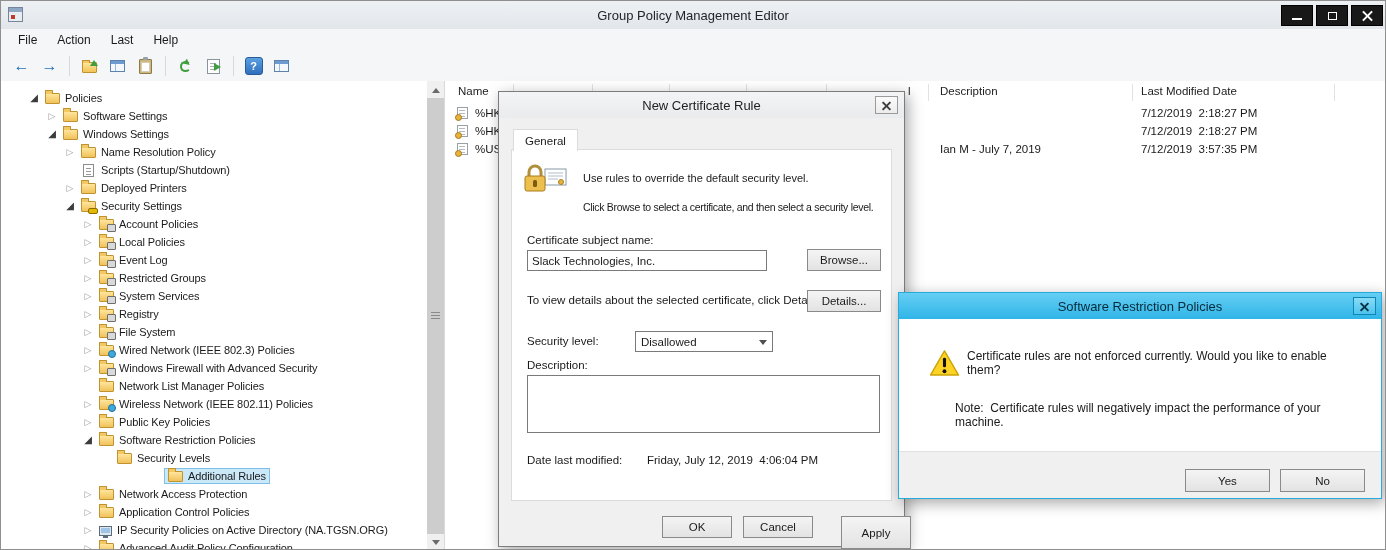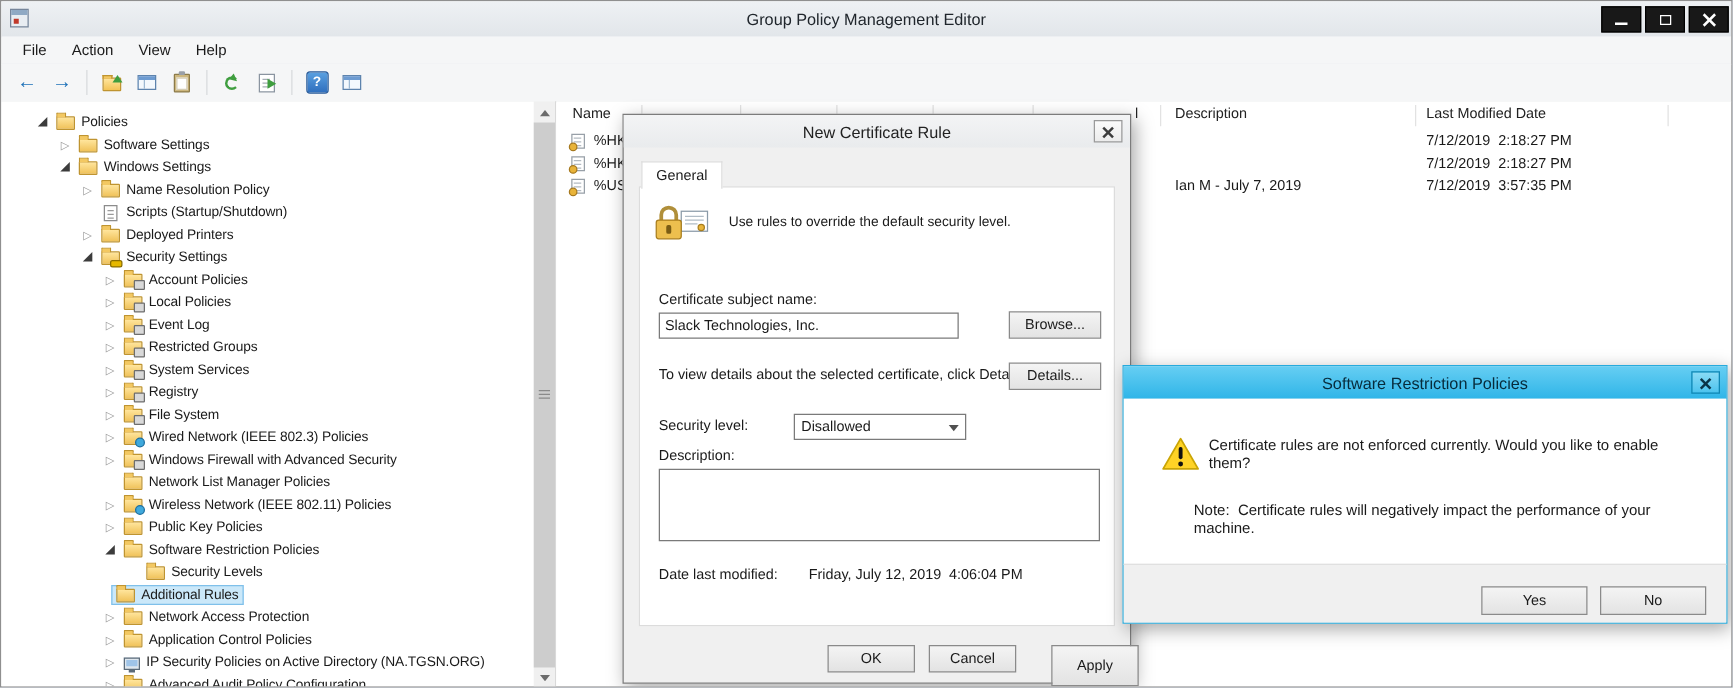--- a/index.html
+++ b/index.html
@@ -177,21 +177,21 @@
         </span>
       <span class="wbtn">
           <span class="g-close"></span>
         </span>
     </span>
   </div>
 
   <div class="menubar">
     <span class="menu-item">File</span>
     <span class="menu-item">Action</span>
-    <span class="menu-item">View</span>
+    <span class="menu-item">Last</span>
     <span class="menu-item">Help</span>
   </div>
 
   <div class="toolbar">
     <button class="tbtn">
         <span class="arrow-glyph">←</span>
       </button>
     <button class="tbtn">
         <span class="arrow-glyph">→</span>
       </button>
@@ -363,21 +363,21 @@
             <span class="tlabel">Software Restriction Policies</span>
           </span>
         </div>
         <div class="trow" style="padding-left: 98px;">
           <span class="arrow none"></span>
           <span class="twrap">
             <span class="ticon folder"></span>
             <span class="tlabel">Security Levels</span>
           </span>
         </div>
-        <div class="trow" style="padding-left: 74px;">
+        <div class="trow" style="padding-left: 107px; margin-left: 42px;">
           <span class="arrow none"></span>
           <span class="twrap sel">
             <span class="ticon folder"></span>
             <span class="tlabel">Additional Rules</span>
           </span>
         </div>
         <div class="trow" style="padding-left: 80px;">
           <span class="arrow col">▷</span>
           <span class="twrap">
             <span class="ticon folder"></span>
@@ -475,20 +475,21 @@
         <line x1="25" y1="11" x2="40" y2="11" stroke="#b0bcc6"></line>
         <line x1="25" y1="14" x2="40" y2="14" stroke="#b0bcc6"></line>
         <line x1="25" y1="17" x2="35" y2="17" stroke="#b0bcc6"></line>
         <circle cx="38" cy="20" r="2.5" fill="#e8b53c" stroke="#a97e1d"></circle>
         <path d="M6 15 v-5 a6 6 0 0 1 12 0 v5" fill="none" stroke="#b08f3a" stroke-width="3"></path>
         <rect x="2" y="14" width="20" height="15" rx="2" fill="#edbf4e" stroke="#a97e1d"></rect>
         <rect x="10" y="18" width="4" height="7" rx="1.5" fill="#7a5c14"></rect>
       </svg>
     </span>
     <span class="d-line1">Use rules to override the default security level.</span>
+    <span class="d-line2">Click Browse to select a certificate, and then select a security level.</span>
 
     <span class="lbl" style="left:28px;top:142px">Certificate subject name:</span>
     <input class="tbox" style="left: 28px; top: 158px; width: 240px; height: 21px;" value="Slack Technologies, Inc.">
     <button class="btn" style="left:308px;top:157px;width:74px;height:22px">Browse...</button>
 
     <span class="lbl" style="left:28px;top:202px">To view details about the selected certificate, click Details.</span>
     <button class="btn" style="left:308px;top:198px;width:74px;height:22px">Details...</button>
 
     <span class="lbl" style="left:28px;top:243px">Security level:</span>
     <div class="combo">

